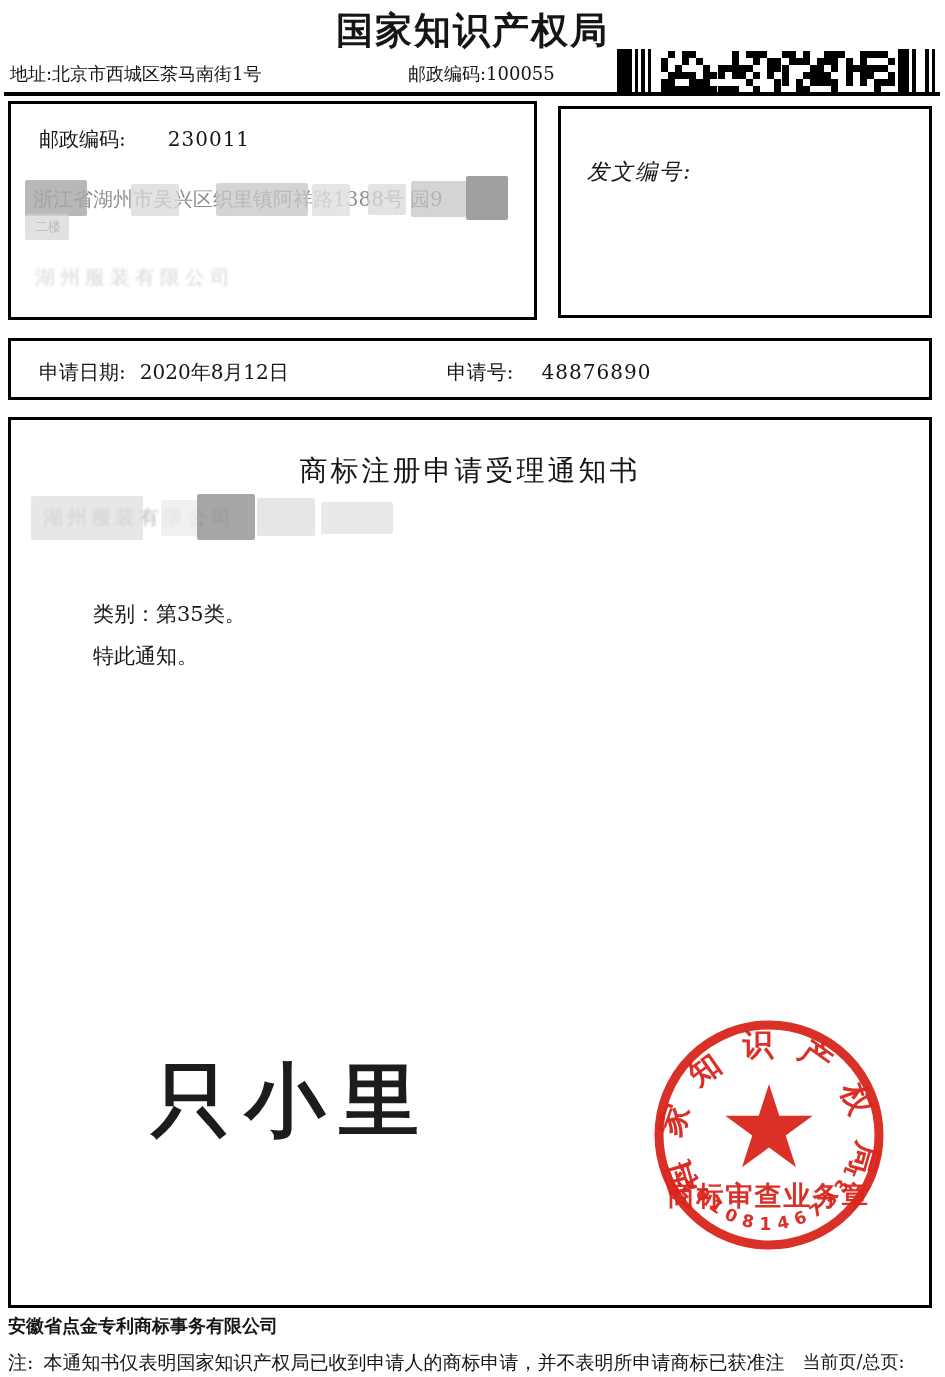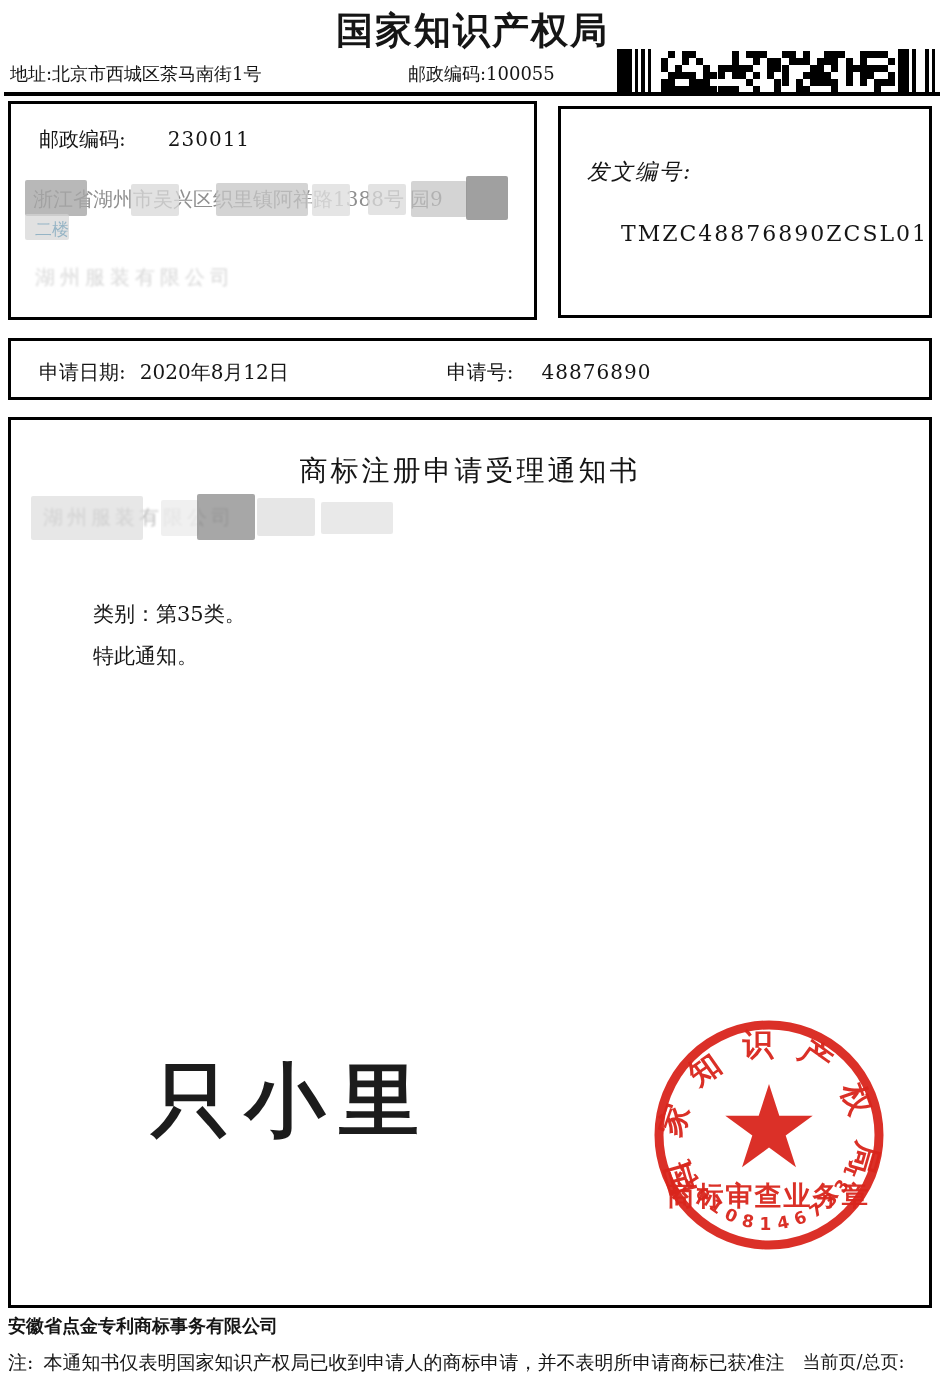--- a/index.html
+++ b/index.html
@@ -34,21 +34,21 @@
   .dispatch-box  { top:106px; left:558px; width:374px; height:212px; }
   .appdate-box   { top:338px; left:8px;  width:924px; height:62px; }
   .main-box      { top:417px; left:8px;  width:924px; height:891px; }
 
   .label-row { font-size:20px; }
   .rb-postcode { top:22px; left:28px; }
   .rb-postcode .val { margin-left:42px; letter-spacing:1px; }
   .rb-address { top:82px; left:22px; font-size:20px; white-space:nowrap;
     color:#8f8f8f; filter:blur(0.4px); }
   .rb-address .tail { color:#1a1a1a; filter:none; margin-left:6px; }
-  .rb-address2 { top:114px; left:24px; font-size:17px; color:#0369a1; filter:blur(0.6px); }
+  .rb-address2 { top:114px; left:24px; font-size:13px; color:#737373; filter:blur(0.6px); }
   .rb-company { top:160px; left:24px; font-size:20px; color:#d7d7d7;
     letter-spacing:5px; filter:blur(1px); }
   .patch { position:absolute; border-radius:2px; }
 
   .db-label { top:48px; left:26px; font-size:22px; letter-spacing:2px;font-style:italic; }
   .db-value { top:112px; left:60px; font-size:22px; letter-spacing:2px; }
 
   .ab-row { top:18px; left:28px; font-size:20px; }
   .ab-date-val { margin-left:14px; }
   .ab-num-label { margin-left:158px; }
@@ -238,21 +238,20 @@
     <div class="patch" style="left:205px;top:79px;width:92px;height:33px;background:#c6c6c6;opacity:.75"></div>
     <div class="patch" style="left:301px;top:80px;width:38px;height:32px;background:#dedede;opacity:.8"></div>
     <div class="patch" style="left:357px;top:80px;width:38px;height:31px;background:#dadada;opacity:.75"></div>
     <div class="patch" style="left:400px;top:77px;width:56px;height:36px;background:#cccccc;opacity:.85"></div>
     <div class="patch" style="left:455px;top:72px;width:42px;height:44px;background:#8f8f8f;opacity:.85"></div>
     <div class="patch" style="left:14px;top:110px;width:44px;height:26px;background:#d4d4d4;opacity:.7"></div>
   </div>
 
   <div class="abs box dispatch-box">
     <div class="abs db-label">发文编号:</div>
-    <div class="abs db-value">TMZC48876890ZCSL01</div>
   </div>
 
   <div class="abs box appdate-box">
     <div class="abs ab-row">
       <span>申请日期:</span><span class="ab-date-val">2020年8月12日</span><span class="ab-num-label">申请号:</span><span class="ab-num-val">48876890</span>
     </div>
   </div>
 
   <div class="abs box main-box">
     <div class="abs notice-title">商标注册申请受理通知书</div>

